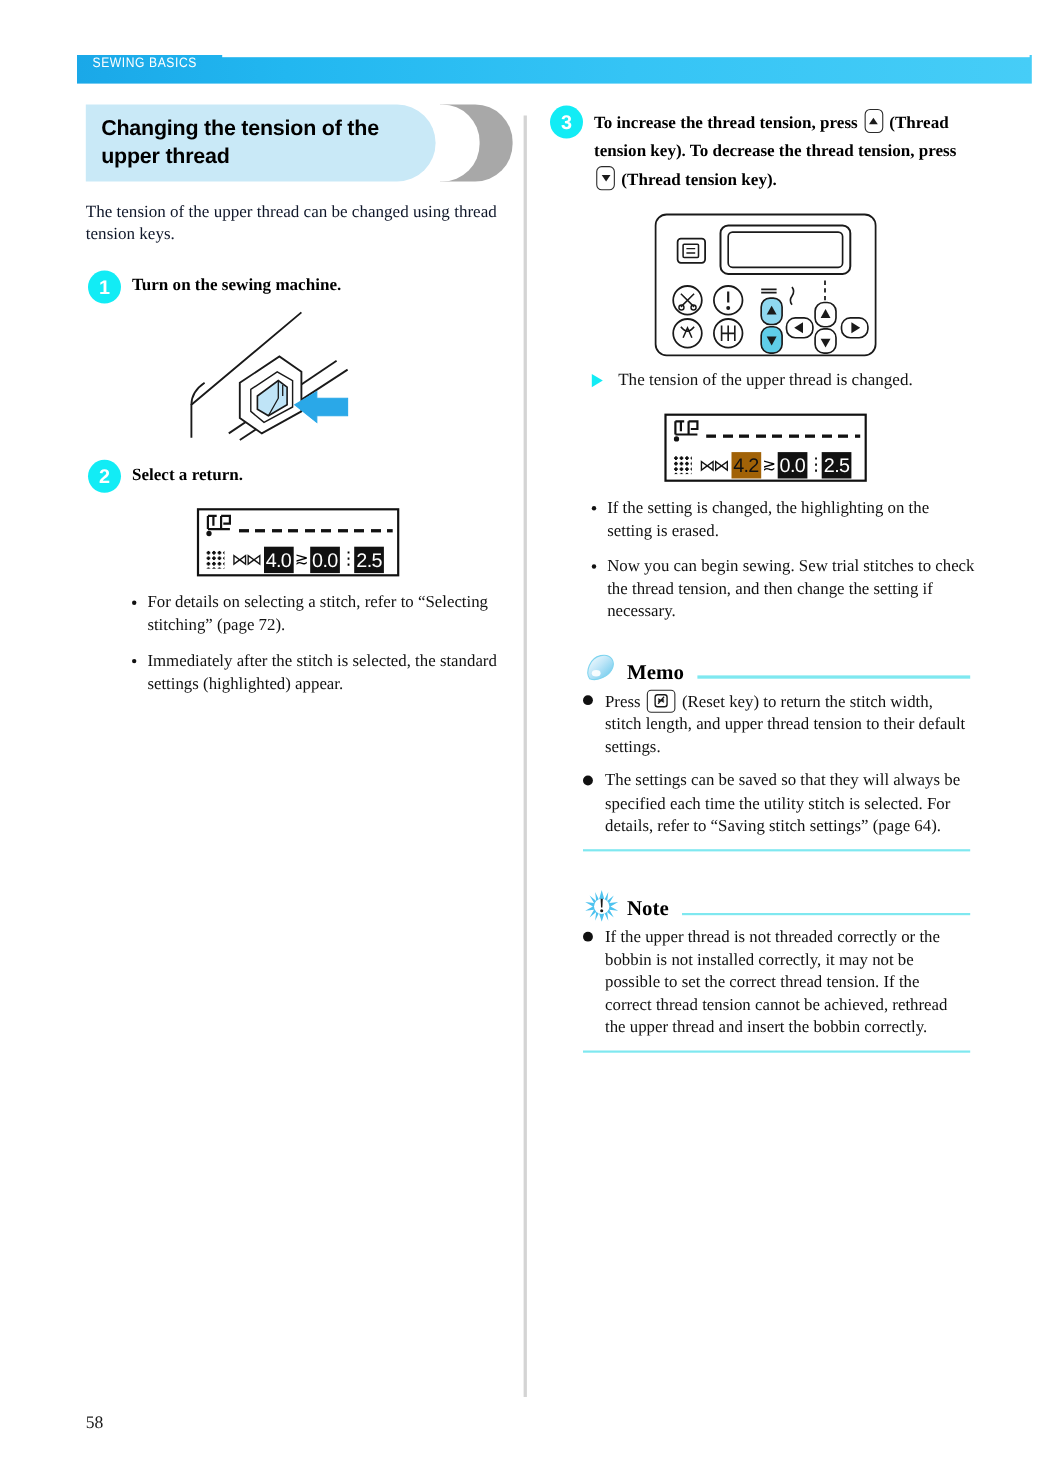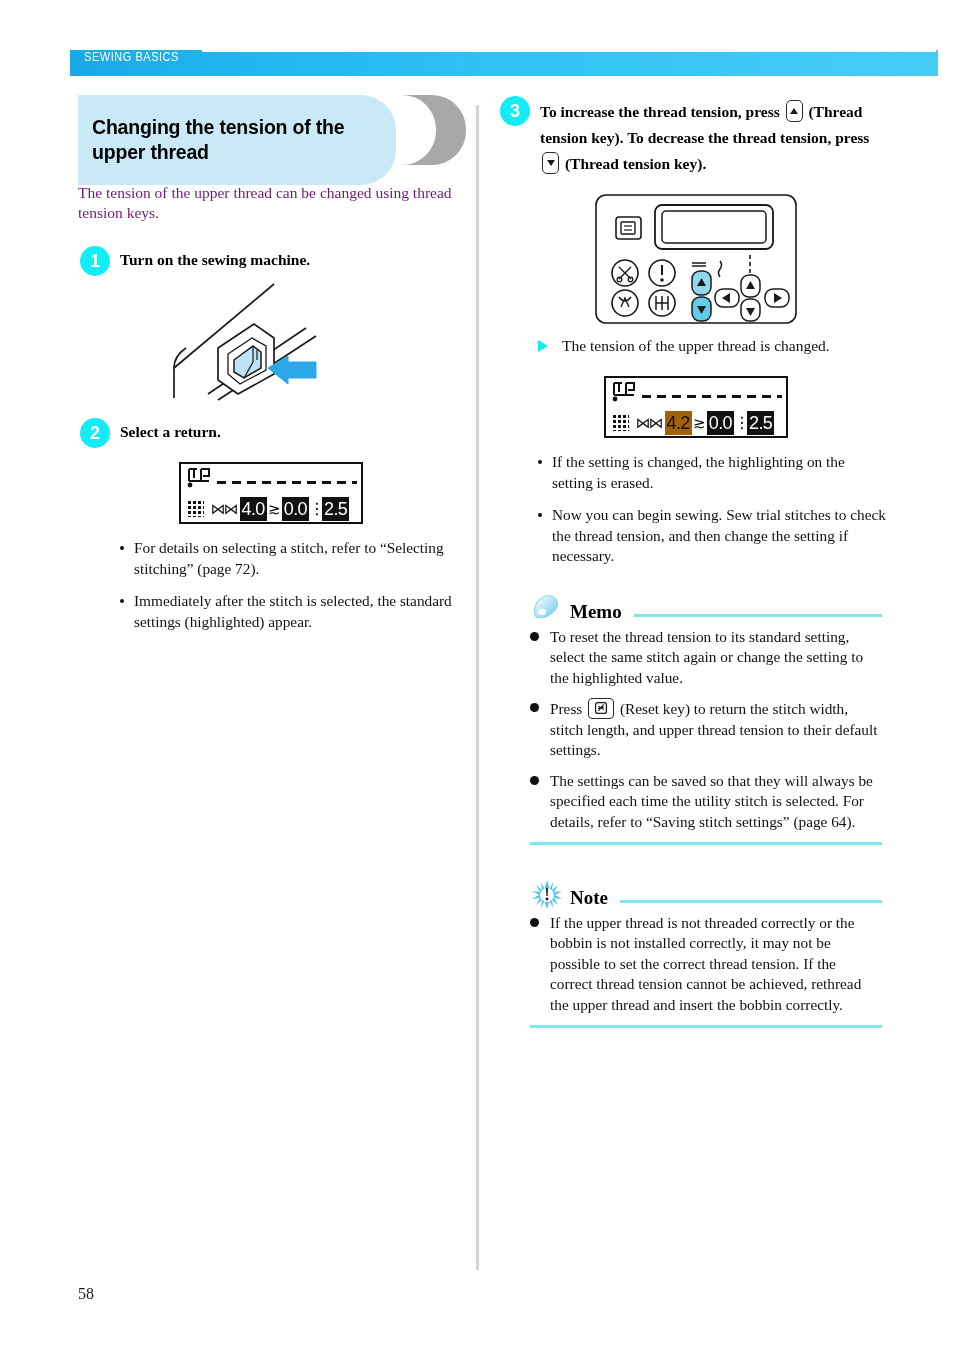--- a/index.html
+++ b/index.html
@@ -39,32 +39,32 @@
   .title-banner { position: relative; height: 70px; margin-bottom: 18px; }
   .title-crescent {
     position: absolute; left: 322px; top: 0; width: 66px; height: 70px;
     background: #a8a8a8; border-radius: 0 34px 34px 0;
   }
   .title-crescent::after{
     content:""; position:absolute; left:-20px; top:0; width:56px; height:70px;
     background:#ffffff; border-radius: 0 34px 34px 0;
   }
   .title-plate {
-    position: absolute; left: 0; top: 0; width: 318px; height: 90px;
+    position: absolute; left: 0; top: 0; width: 318px; height: 70px;
     background: #c9e9f7; border-radius: 0 35px 35px 0;
     display: flex; align-items: center;
   }
   .title-text {
     font-family: "Liberation Sans", "DejaVu Sans", sans-serif;
     font-weight: bold; font-size: 19.5px; line-height: 25px; color: #000;
     padding-left: 14px; letter-spacing: -.2px;
   }
 
   .intro {
-    font-size: 15.5px; line-height: 20px; color: #701a75; margin-bottom: 22px;
+    font-size: 15.5px; line-height: 20px; color: #0f172a; margin-bottom: 22px;
     width: 382px;
   }
 
   
   .step { position: relative; padding-left: 42px; margin-bottom: 6px; }
   .step-num {
     position: absolute; left: 2px; top: 1px; width: 30px; height: 30px;
     border-radius: 50%; background: #12ecf5;
     color: #ffffff; font-family: "Liberation Sans","DejaVu Sans",sans-serif;
     font-weight: bold; font-size: 18px;
@@ -401,24 +401,20 @@
           </defs>
           <path d="M6 24 C2 18 6 5 16 3 C26 1 30 9 26 16 C23 21 14 27 6 24 Z" fill="url(#memoGrad)" stroke="#7fd4ef" stroke-width="1"></path>
           <ellipse cx="12" cy="19" rx="4" ry="3" fill="#ffffff" opacity=".9"></ellipse>
         </svg>
         <span class="callout-title">Memo</span>
         <span class="callout-rule"></span>
       </div>
       <div class="callout-body">
         <div class="cl-item">
           <span class="fdot"></span>
-          <span>To reset the thread tension to its standard setting, select the same stitch again or change the setting to the highlighted value.</span>
-        </div>
-        <div class="cl-item">
-          <span class="fdot"></span>
           <span>Press</span>
           <span class="keychip reset">
             <svg viewBox="0 0 26 21" width="24" height="19">
               <rect x="7" y="4" width="12" height="12" rx="2.5" fill="none" stroke="#1b1b1b" stroke-width="1.4"></rect>
               <path d="M10 13 L16 6 M10 10.5 L16 9 M10 8 L16 11.5" stroke="#1b1b1b" stroke-width="1.3" fill="none"></path>
             </svg>
           </span>
           <span>(Reset key) to return the stitch width, stitch length, and upper thread tension to their default settings.</span>
         </div>
         <div class="cl-item">

